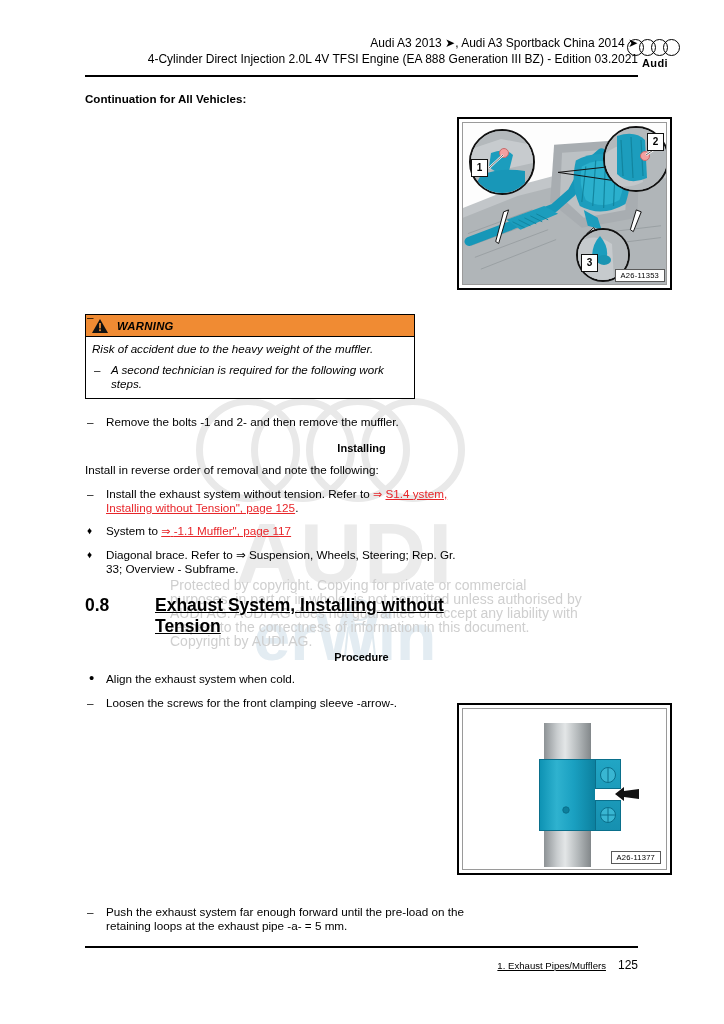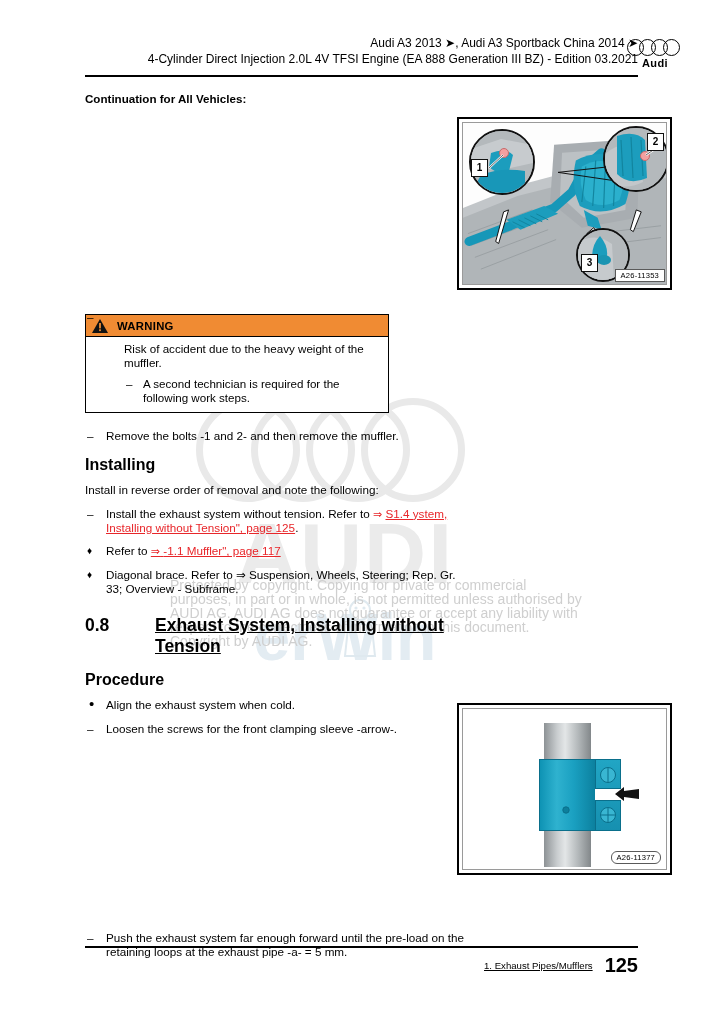--- a/index.html
+++ b/index.html
@@ -182,47 +182,49 @@
   .li .mk {
     position: absolute;
     left: 0;
     top: 0;
   }
   .li.dash .mk { left: 2px; }
   .li.diamond .mk { left: 2px; font-size: 10px; }
   .li.dot .mk { left: 4px; font-size: 15px; line-height: 11px; }
 
   .subhead {
-    font-size: 16px;
+    font-size: 11px;
     font-weight: bold;
     margin-top: 13px;
+    text-align: center;
   }
   .plain {
     font-size: 11.7px;
     line-height: 14.5px;
     margin-top: 9px;
   }
 
   a.xref, .xref {
     color: #e8262a;
     text-decoration: underline;
   }
   .xref-arrow {
     color: #e8262a;
     text-decoration: none;
   }
   .arrow-glyph { font-size: 11px; }
 
   
   .warnbox {
     border: 1px solid #000;
-    width: 304px;
+    width: 330px;
     margin-top: 13px;
     background: #fff;
     box-sizing: border-box;
+    font-style: italic;
   }
   .warnbox-head {
     background: #f08b33;
     border-bottom: 1px solid #000;
     height: 21px;
     display: flex;
     align-items: center;
     padding-left: 6px;
   }
   .warn-tri {
@@ -231,21 +233,20 @@
     margin-right: 9px;
     flex: none;
   }
   .warn-title {
     font-size: 11.3px;
     font-weight: bold;
     letter-spacing: 0.3px;
   }
   .warnbox-body {
     padding: 5px 8px 7px 6px;
-    margin-left: 32px;
   }
   .warn-text {
     font-size: 11.6px;
     line-height: 14px;
   }
   .warn-li {
     position: relative;
     padding-left: 19px;
     font-size: 11.6px;
     line-height: 14px;
@@ -304,21 +305,21 @@
     position: absolute;
     font-size: 7.6px;
     font-family: "Liberation Sans", sans-serif;
     border: 1px solid #5a5a5a;
     background: #fff;
     padding: 1px 5px;
     letter-spacing: 0.2px;
     z-index: 9;
   }
   .fig1 .fig-code { right: 5px; bottom: 6px; }
-  .fig2 .fig-code { right: 9px; bottom: 9px; border-radius: 6px; }
+  .fig2 .fig-code { right: 9px; bottom: 9px; }
 
   .callout-circle {
     position: absolute;
     border: 2px solid #111;
     border-radius: 50%;
     overflow: hidden;
     background: #b9bdc0;
   }
   .callout-num {
     position: absolute;
@@ -411,22 +412,22 @@
     justify-content: flex-end;
     z-index: 3;
   }
   .footer-chapter {
     font-size: 9.6px;
     margin-right: 12px;
     margin-bottom: 5px;
     text-decoration: underline;
   }
   .footer-page {
-    font-size: 20px;
-    font-weight: bold;
+    font-size: 12px;
+    font-weight: normal;
     line-height: 21px;
   }
 </style>
 </head>
 <body>
 
 <div class="page">
 
   <div class="watermark">
     <div class="wm-rings">
@@ -624,21 +625,21 @@
     <div class="li dash col-left">
       <span class="mk">–</span>
       <span>Install the exhaust system without tension. Refer to</span>
       <span class="xref-arrow arrow-glyph">⇒</span>
       <a href="#" class="xref">S1.4 ystem, Installing without Tension", page 125</a><span>.</span>
     </div>
 
 
     <div class="li diamond col-left">
       <span class="mk">♦</span>
-      <span>Refer to</span>
+      <span>System to</span>
       <a href="#" class="xref"><span class="arrow-glyph">⇒</span> <span>-1.1  Muffler", page 117</span></a>
     </div>
 
     <div class="li diamond col-left">
       <span class="mk">♦</span>
       <span>Diagonal brace. Refer to ⇒ Suspension, Wheels, Steering; Rep. Gr. 33; Overview - Subframe.</span>
     </div>
 
     <div class="section">
       <div class="section-num">0.8</div>

